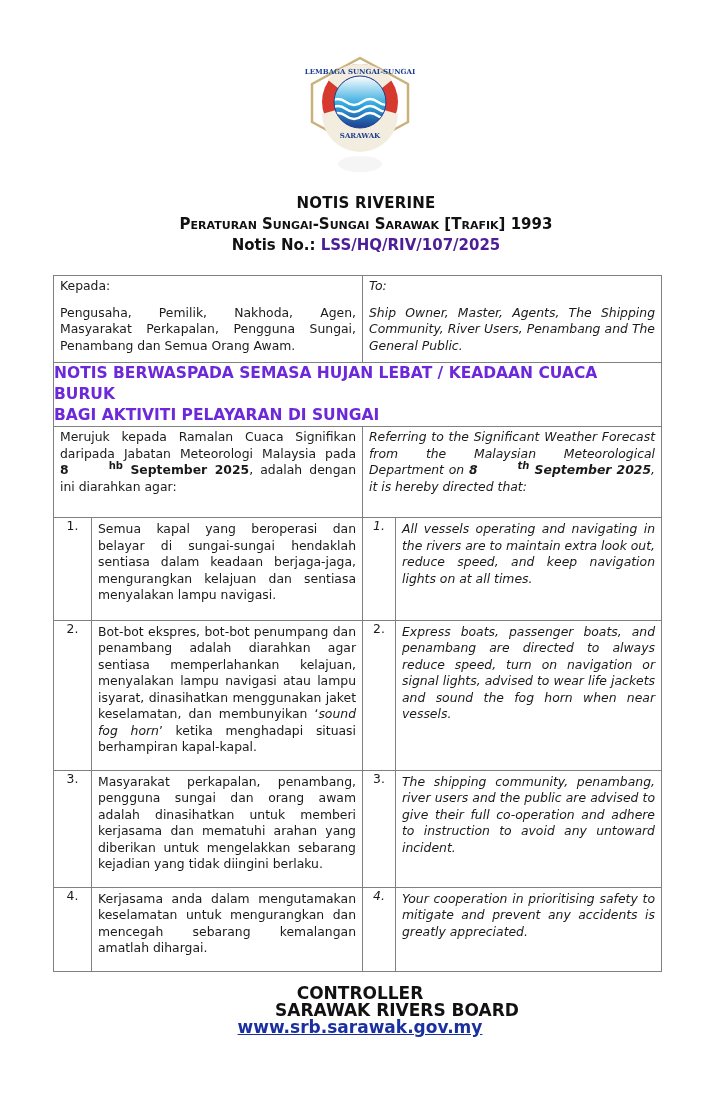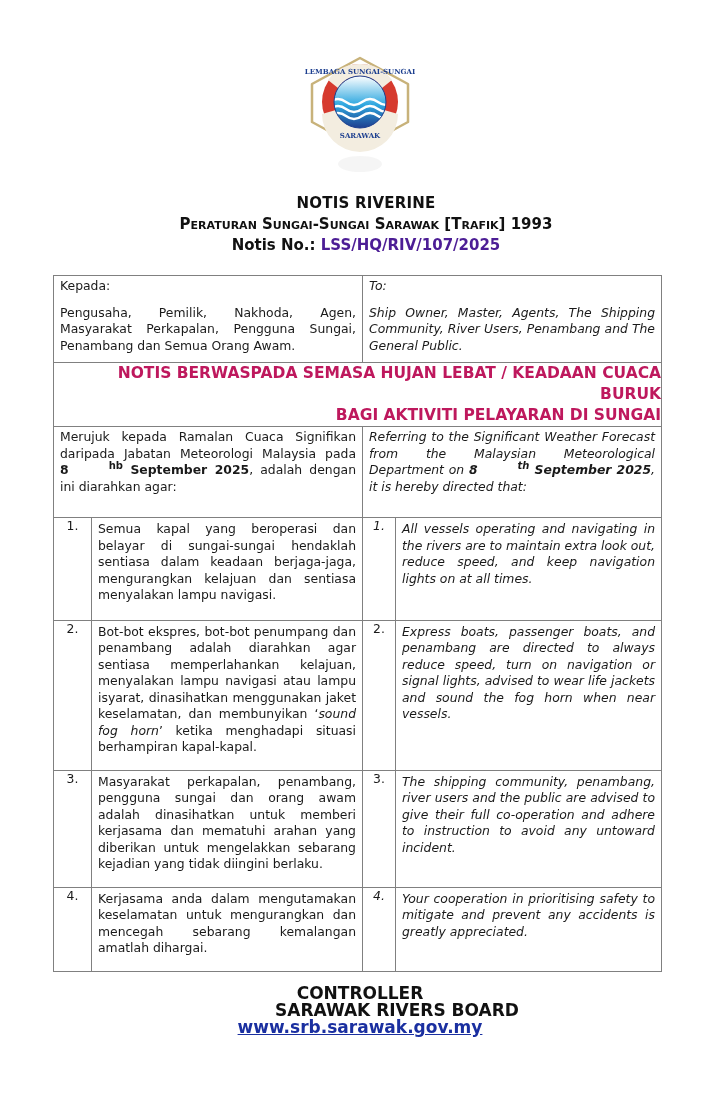--- a/index.html
+++ b/index.html
@@ -11,21 +11,21 @@
   .h2 { top: 215px; font-size: 15px; font-variant: small-caps; }
   .h3 { top: 236px; font-size: 15px; }
   .h3 .notice-no { color: #4c1d95; }
   table.main { position: absolute; left: 53px; top: 275px; width: 609px; border-collapse: collapse;
                font-size: 12.4px; line-height: 16.5px; }
   table.main td { border: 1px solid #808080; vertical-align: top; padding: 0; }
   .cell { padding: 2px 6px 8px 6px; text-align: justify; }
   .cell.en { font-style: italic; }
   .cell p { margin: 0; }
   .cell .label { margin-bottom: 10px; }
-  .title-cell { text-align: right; font-weight: bold; font-size: 15.5px; line-height: 21px; padding: 12px 8px 10px 8px; color: #be185d; }
+  .title-cell { text-align: left; font-weight: bold; font-size: 15.5px; line-height: 21px; padding: 12px 8px 10px 8px; color: #6d28d9; }
   .num { width: 27px; text-align: center; padding-top: 3px; }
   .item { padding: 3px 6px 14px 6px; text-align: justify; }
   .item.en { font-style: italic; }
   sup { font-size: 10px; line-height: 0; padding-left: 40px; }
   .footer { position: absolute; left: 0; width: 720px; text-align: center; font-weight: bold; font-size: 17px; color: #111; }
   .f1 { top: 983px; }
   .f2 { top: 1000px; padding-left: 37px; }
   .f3 { top: 1017px; }
   .f3 a { color: #1a2fa0; text-decoration: underline; }
 </style>

